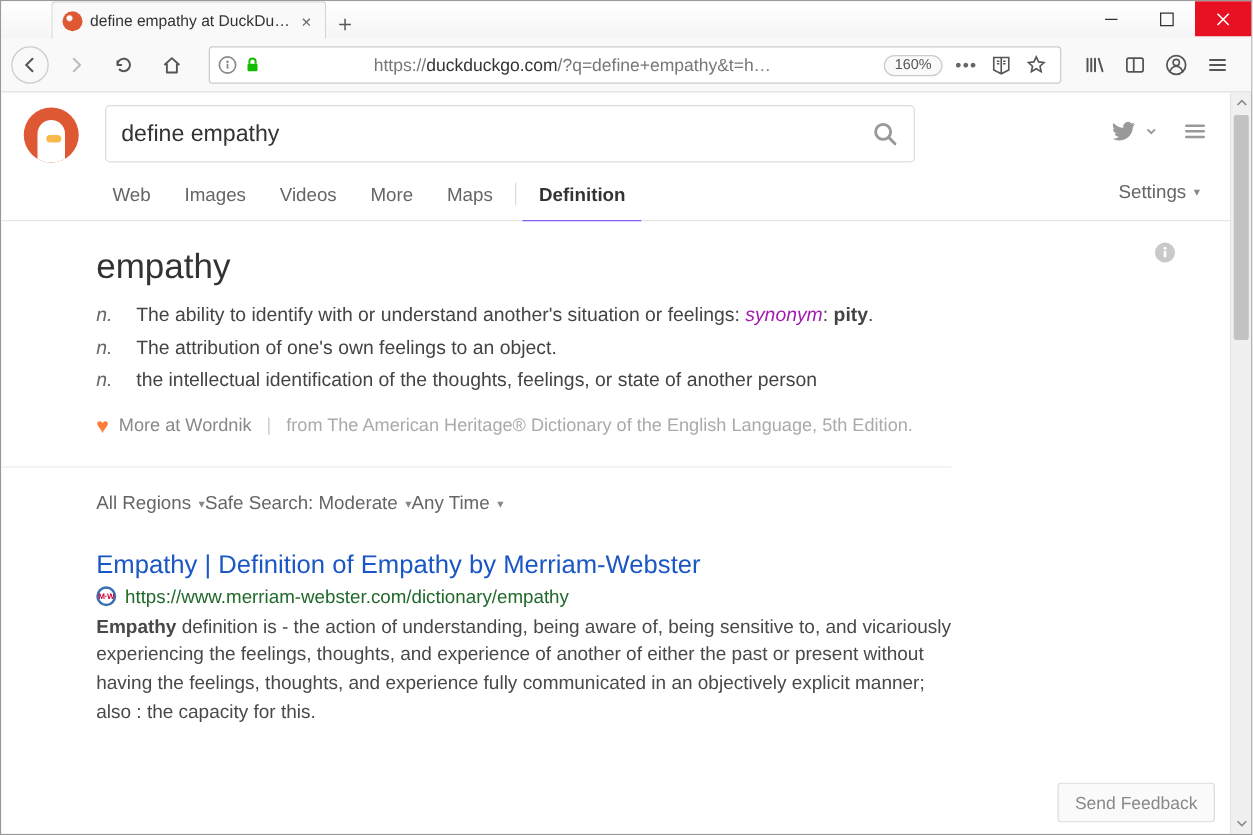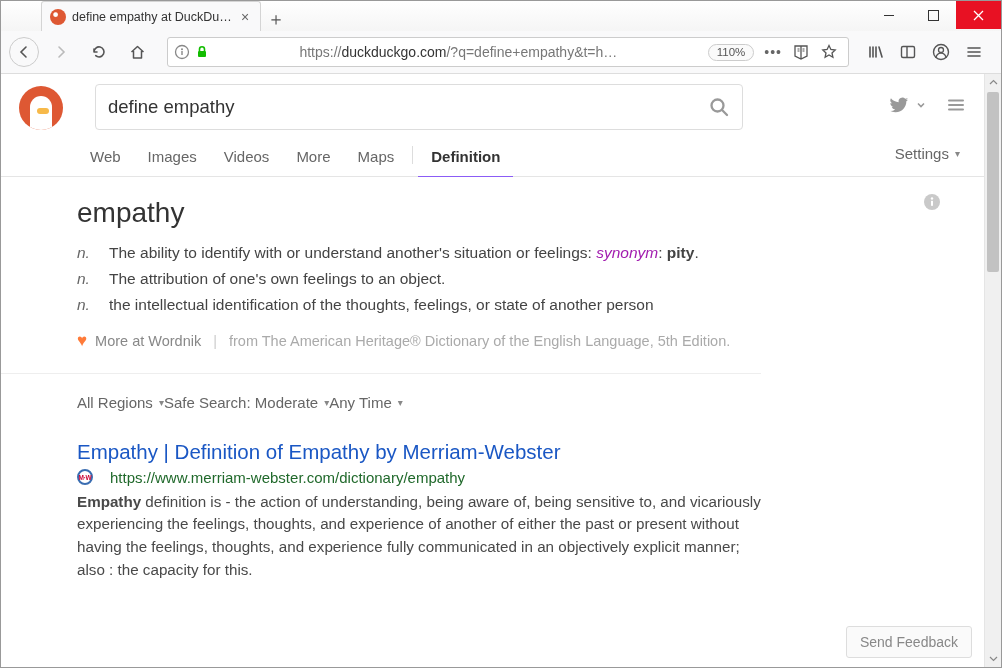--- a/index.html
+++ b/index.html
@@ -39,21 +39,21 @@
   
   .content-wrap { flex: 1; display: flex; overflow: hidden; }
   .content { flex: 1; overflow-y: auto; background: #fff; position: relative; }
   .scrollbar-gutter { width: 17px; background: #f0f0f0; border-left: 1px solid #e5e5e5; position: relative; }
   .scroll-up, .scroll-down { position: absolute; left: 0; right: 0; height: 17px; display: flex; align-items: center; justify-content: center; color: #777; cursor: pointer; }
   .scroll-up { top: 0; }
   .scroll-down { bottom: 0; }
   .scroll-thumb { position: absolute; left: 2px; right: 2px; background: #c2c2c2; border-radius: 2px; top: 18px; height: 180px; }
 
   
-  .ddg-header { padding: 10px 12px 0 18px; display: flex; align-items: flex-start; gap: 32px; justify-content: space-between; }
+  .ddg-header { padding: 10px 12px 0 18px; display: flex; align-items: flex-start; gap: 21px; justify-content: space-between; }
   .ddg-logo { width: 44px; height: 44px; border-radius: 50%; background: #de5833; margin-top: 2px; position: relative; overflow: hidden; cursor: pointer; flex-shrink: 0; }
   .ddg-logo::before { content: ""; position: absolute; left: 11px; top: 10px; width: 22px; height: 34px; background: #fff; border-radius: 11px 11px 0 0; }
   .ddg-logo::after { content: ""; position: absolute; left: 18px; top: 22px; width: 12px; height: 6px; background: #f7b949; border-radius: 3px; }
   .ddg-search-wrap { flex: 1; max-width: 648px; }
   .ddg-search { height: 46px; border: 1px solid #ddd; border-radius: 4px; display: flex; align-items: center; padding: 0 12px; font-size: 18.5px; color: #444; }
   .ddg-search input { border: none; outline: none; flex: 1; font-size: 18.5px; color: #333; }
   .ddg-search-btn { color: #888; cursor: pointer; }
   .ddg-side { display: flex; align-items: center; gap: 20px; color: #888; margin-top: 10px; margin-left: auto; padding-right: 6px; }
   .twitter-drop { display: flex; align-items: center; gap: 6px; cursor: pointer; }
   .hamburger { cursor: pointer; }
@@ -74,21 +74,21 @@
   .def-more { margin-top: 14px; display: flex; align-items: center; gap: 8px; flex-wrap: wrap; color: #888; font-size: 14.5px; }
   .heart { color: #ff7b39; font-size: 17px; }
   .wordnik-link { color: #888; }
   .def-sep { color: #ccc; padding: 0 4px; }
   .def-src { color: #aaa; }
 
   .filters { padding: 20px 0 14px 76px; display: flex; color: #666; font-size: 15px; }
   .filter { display: flex; align-items: center; gap: 6px; cursor: pointer; }
   .result { padding: 14px 0 10px 76px; max-width: 760px; }
   .result-title { color: #1a57c4; font-size: 20.5px; line-height: 1.3; margin-bottom: 3px; cursor: pointer; }
-  .result-url-row { display: flex; align-items: center; gap: 17px; margin-bottom: 5px; }
+  .result-url-row { display: flex; align-items: center; gap: 7px; margin-bottom: 5px; }
   .favicon-mw { width: 16px; height: 16px; border-radius: 50%; border: 2px solid #3a6db1; display: inline-flex; align-items: center; justify-content: center; font-size: 6.5px; font-weight: 700; color: #c03; letter-spacing: -0.3px; }
   .result-url { color: #20692b; font-size: 15px; }
   .result-snippet { color: #494949; font-size: 15.2px; line-height: 1.5; }
 
   .feedback-btn { position: fixed; right: 30px; bottom: 10px; background: #fafafa; border: 1px solid #ddd; border-radius: 3px; padding: 7px 13px; font-size: 14px; color: #888; cursor: pointer; margin-top: 44px; }
 
   svg { display: block; }
   .caret { font-size: 10px; color: #888; }
 </style>
 </head>
@@ -144,21 +144,21 @@
             <circle cx="8" cy="8" r="6.5" fill="none" stroke="#888" stroke-width="1.3"></circle>
             <circle cx="8" cy="5.3" r="1" fill="#888"></circle>
             <rect x="7.3" y="7" width="1.4" height="4" fill="#888"></rect>
           </svg>
         <svg class="lock-icon" width="14" height="14" viewBox="0 0 14 14">
             <rect x="3" y="6" width="8" height="6" rx="1" fill="#12bc00"></rect>
             <path d="M4.5 6 V4.3 a2.5 2.5 0 0 1 5 0 V6" stroke="#12bc00" stroke-width="1.6" fill="none"></path>
           </svg>
       </span>
       <span class="url-text"><span>https://</span><span class="url-host">duckduckgo.com</span><span>/?q=define+empathy&amp;t=h</span>…</span>
-      <span class="zoom-badge">110%</span>
+      <span class="zoom-badge">160%</span>
       <span class="url-actions">
         <span style="letter-spacing:1px; color:#666;">•••</span>
         <svg width="18" height="18" viewBox="0 0 18 18">
             <path d="M9 3 L3 3 3 13 9 16 15 13 15 3 Z M9 3 V16" stroke="#555" stroke-width="1.3" fill="none"></path>
             <path d="M5.5 6 h2 M5.5 8 h2 M10.5 6 h2 M10.5 8 h2" stroke="#555" stroke-width="1.1"></path>
           </svg>
         <svg width="18" height="18" viewBox="0 0 18 18">
             <path d="M9 2.5 l1.9 4 4.3 .5 -3.2 3 .9 4.3 L9 12 5.1 14.3 6 10 2.8 7 7.1 6.5 Z" stroke="#555" stroke-width="1.3" fill="none"></path>
           </svg>
       </span>

